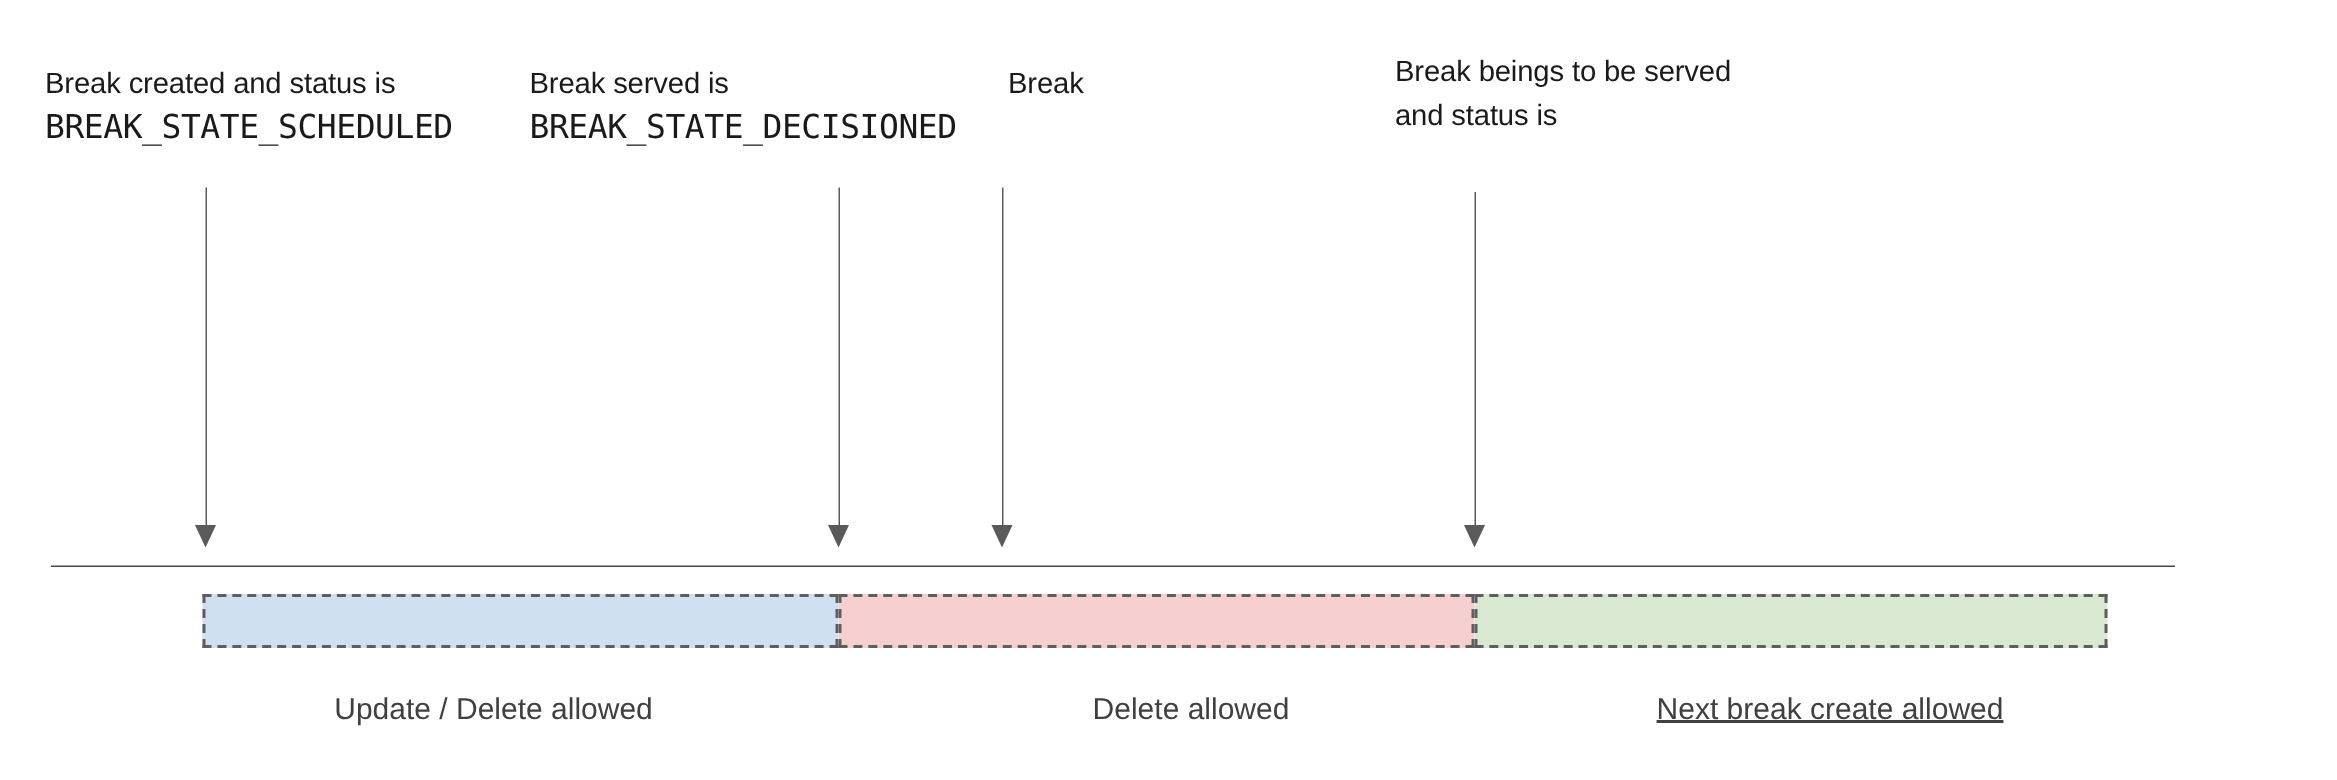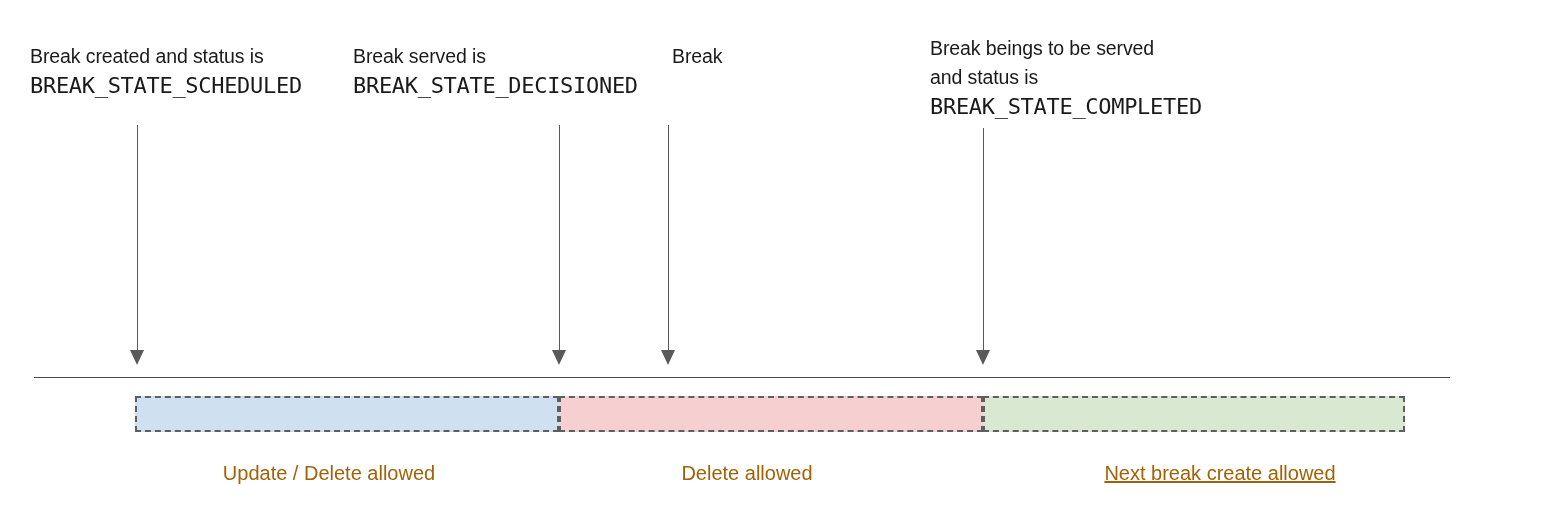--- a/index.html
+++ b/index.html
@@ -75,21 +75,21 @@
     position: absolute;
     height: 36px;
     border: 2px dashed #5e5e5e;
     box-sizing: border-box;
   }
 
   
   .caption {
     position: absolute;
     font-size: 20px;
-    color: #a16207;
+    color: #404040;
     white-space: nowrap;
     text-align: center;
     transform: translateX(-50%);
   }
 </style>
 </head>
 <body>
 
 <div id="canvas">
 
@@ -103,21 +103,20 @@
     <span class="ln mono">BREAK_STATE_DECISIONED</span>
   </div>
 
   <div class="annot" style="left:672px; top:42px;">
     <span class="ln">Break</span>
   </div>
 
   <div class="annot" style="left:930px; top:34px;">
     <span class="ln">Break beings to be served</span>
     <span class="ln">and status is</span>
-    <span class="ln mono">BREAK_STATE_COMPLETED</span>
   </div>
 
   <div class="vline" style="left:137px; top:125px; height:226px;"></div>
   <div class="vhead" style="left:130px; top:350px;"></div>
 
   <div class="vline" style="left:559px; top:125px; height:226px;"></div>
   <div class="vhead" style="left:552px; top:350px;"></div>
 
   <div class="vline" style="left:668px; top:125px; height:226px;"></div>
   <div class="vhead" style="left:661px; top:350px;"></div>
@@ -127,16 +126,16 @@
 
   <div class="axis-line" style="left:34px; top:377px; width:1422px;"></div>
   <div class="axis-head" style="left:1455px; top:370px;"></div>
   <div class="axis-label" style="left:1484px; top:367px;">time</div>
 
   <div class="bar" style="left:135px; top:396px; width:424px; background:#cfe0f0;"></div>
   <div class="bar" style="left:559px; top:396px; width:424px; background:#f6d0d0;"></div>
   <div class="bar" style="left:983px; top:396px; width:422px; background:#d9e8d0;"></div>
 
   <div class="caption" style="left:329px; top:462px;">Update / Delete allowed</div>
-  <div class="caption" style="left:747px; top:462px;text-align:center;">Delete allowed</div>
+  <div class="caption" style="left:794px; top:462px;text-align:center;">Delete allowed</div>
   <div class="caption" style="left:1220px; top:462px;text-decoration:underline;">Next break create allowed</div>
 
 </div>
 
 </body></html>

